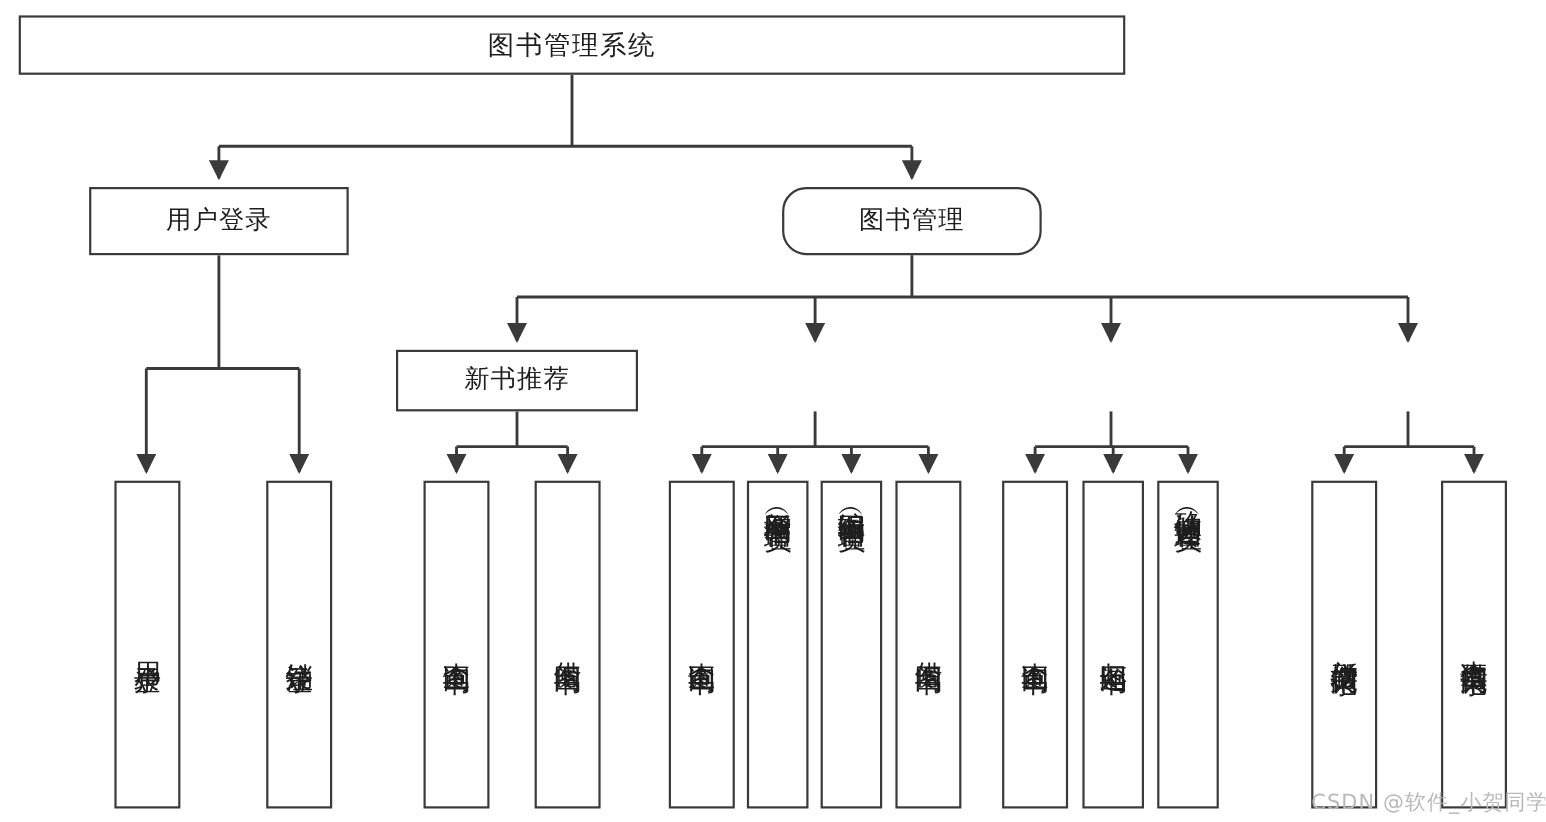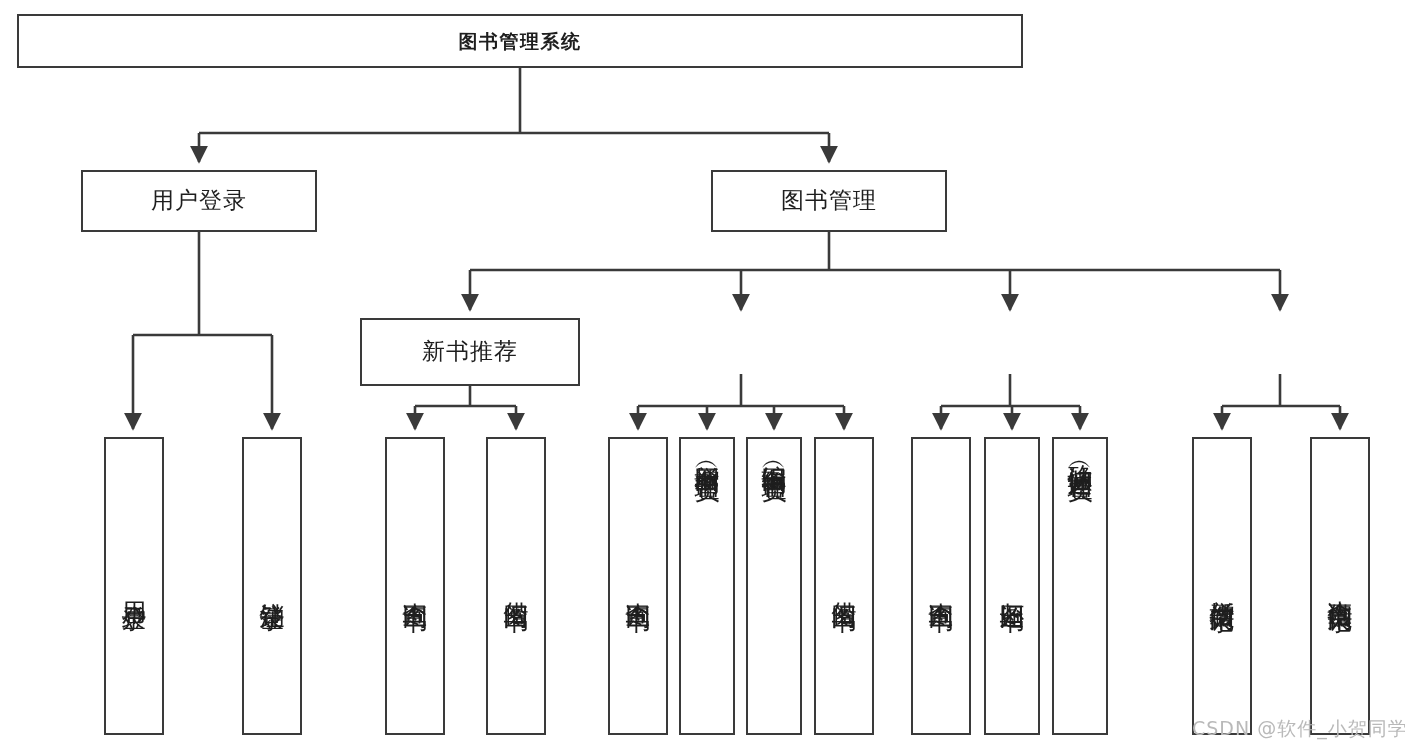--- a/index.html
+++ b/index.html
@@ -37,23 +37,22 @@
     line-height:1.18;
     white-space:nowrap;
     text-align:center;
   }
   
   .node.h .label{
     font-size:23px;
     letter-spacing:1px;
   }
   .node.root .label{
-    font-size:19px;
+    font-size:24px;
     letter-spacing:1.5px;
-    font-weight:bold;
   }
   
   .node.v{
     align-items:flex-start;
     padding-top:6px;
   }
   .node.v .label{
     writing-mode:vertical-rl;
     text-orientation:upright;
     font-size:25px;
@@ -130,25 +129,25 @@
   </svg>
 
   <div class="node h root" style="left:17px;top:14px;width:1006px;height:54px;">
     <span class="label">图书管理系统</span>
   </div>
 
   <div class="node h" style="left:81px;top:170px;width:236px;height:62px;">
     <span class="label">用户登录</span>
   </div>
 
-  <div class="node h" style="left:711px;top:170px;width:236px;height:62px;">
+  <div class="node h" style="left:711px;top:170px;width:236px;height:62px;border-radius:22px;">
     <span class="label">图书管理</span>
   </div>
 
-  <div class="node h" style="left:360px;top:318px;width:220px;height:68px;">
+  <div class="node h" style="left:360px;top:318px;width:220px;height:56px;">
     <span class="label">新书推荐</span>
   </div>
 
 
 
 
   <div class="node v" style="left:104px;top:437px;width:60px;height:298px;align-items:center;padding-top:0;">
     <span class="label">用户登录</span>
   </div>
 

